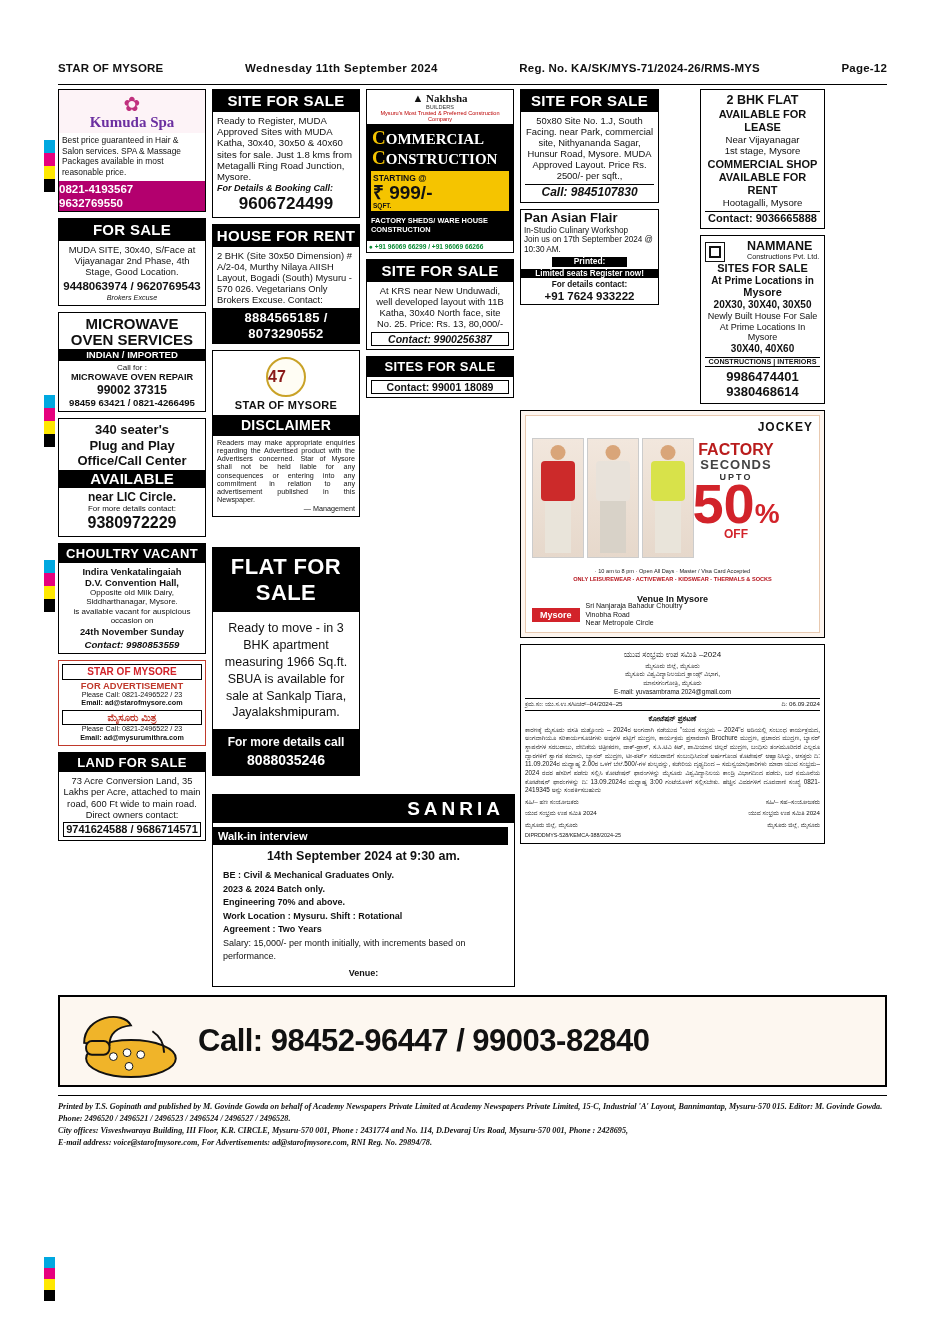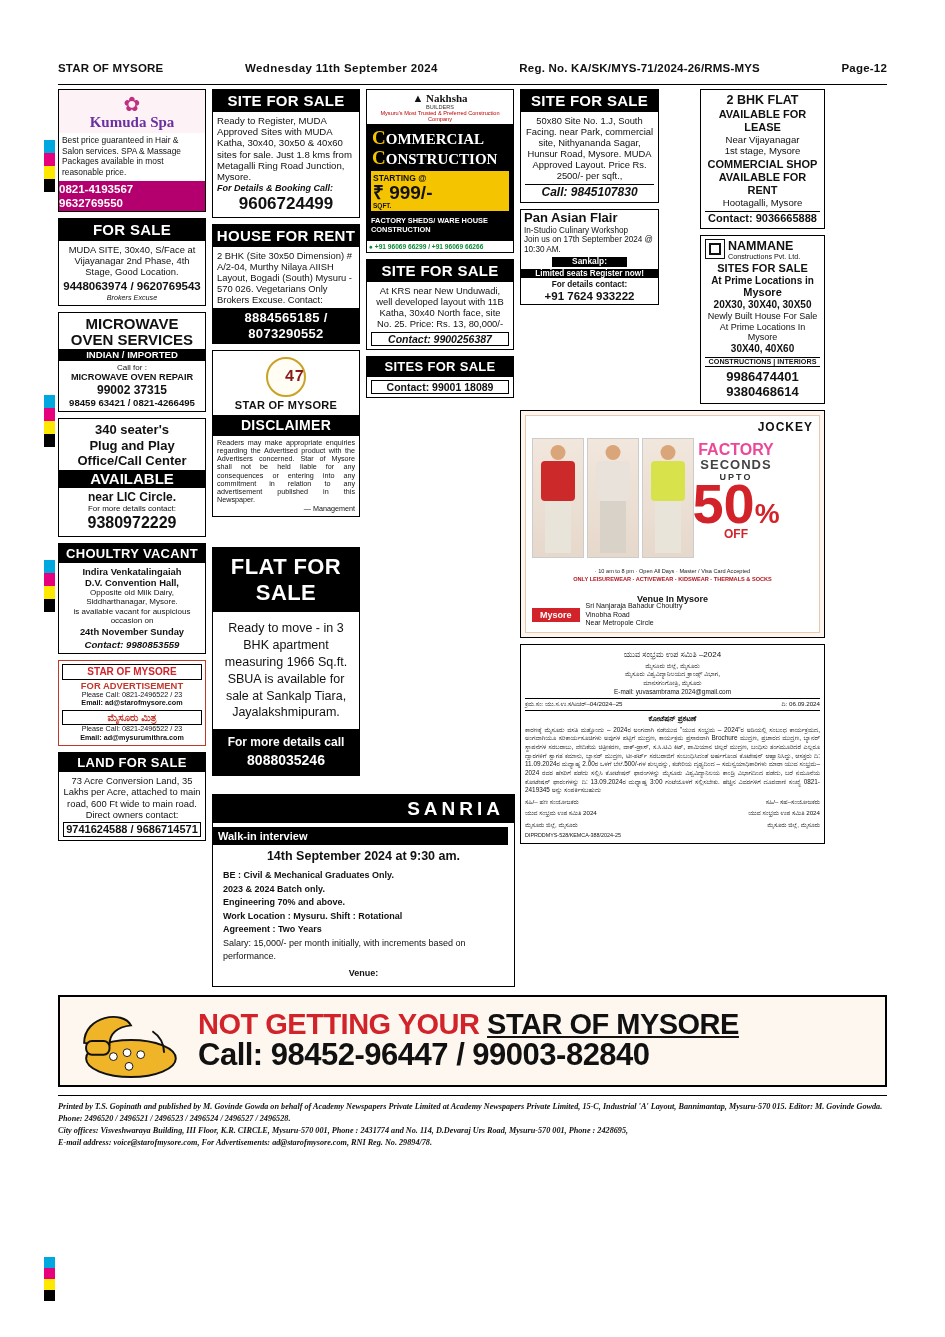--- a/index.html
+++ b/index.html
@@ -93,21 +93,21 @@
     height:228px;
   }
   .jk-inner { border:1px solid #e8c9b0; height:100%; position:relative; background:#fff; }
   .jk-label { position:absolute; right:6px; top:4px; font-weight:bold; font-size:12px; letter-spacing:1px;}
   .jk-models { position:absolute; left:6px; top:22px; display:flex; gap:3px; }
   .jk-m { width:52px; height:120px; border:1px solid #ccc; background:linear-gradient(#f2e7dd,#e6d8cb); position:relative; }
   .jk-head { width:15px;height:15px;border-radius:50%;background:#d9a579;position:absolute;left:50%;transform:translateX(-50%);top:6px;}
   .jk-shirt { position:absolute; left:8px; right:8px; top:22px; height:40px; border-radius:4px;}
   .jk-pants { position:absolute; left:12px; right:12px; top:62px; bottom:4px; background:#e9e4da;}
   .jk-right { position:absolute; right:8px; top:26px; width:150px; text-align:center; }
-  .jk-factory { color:#ec4899; font-weight:bold; font-size:16px; line-height:.95; font-family:"Liberation Sans",sans-serif;}
+  .jk-factory { color:#b91c1c; font-weight:bold; font-size:16px; line-height:.95; font-family:"Liberation Sans",sans-serif;}
   .jk-seconds { color:#444; font-weight:bold; font-size:13px; letter-spacing:1px; }
   .jk-upto { color:#333; font-weight:bold; font-size:9px; letter-spacing:2px;}
   .jk-50 { color:#d2232a; font-weight:bold; font-size:56px; line-height:.8; }
   .jk-off { color:#d2232a; font-weight:bold; font-size:12px; }
   .jk-terms { position:absolute; left:4px; right:4px; bottom:58px; font-size:5.6px; text-align:center; color:#222; }
   .jk-terms2 { position:absolute; left:4px; right:4px; bottom:50px; font-size:5.6px; text-align:center; color:#b4121b; font-weight:bold;}
   .jk-venue { position:absolute; left:0; right:0; bottom:28px; text-align:center; font-weight:bold; font-size:9px;}
   .jk-addr { position:absolute; left:0; right:0; bottom:4px; display:flex; align-items:center; gap:6px; padding:0 6px;}
   .jk-city { background:#d2232a; color:#fff; font-weight:bold; font-size:9px; padding:2px 8px; }
   .jk-addr-t { font-size:7px; text-align:left; line-height:1.2; }
@@ -152,21 +152,21 @@
   
   .imprint {
     margin-top:8px; border-top:1.6px solid #000; padding-top:5px;
     font-size:8.2px; line-height:1.45; font-style:italic; font-weight:bold;
     font-family:"Liberation Serif", serif; text-align:left;
   }
   .footer-cmyk { position:absolute; left:44px; bottom:36px; width:11px; }
   .footer-cmyk i { display:block; height:11px; }
 
   .sep-line { border:0; border-top:1.6px solid #000; margin:4px 0; }
-  .circ47 { width:40px; height:40px; border-radius:50%; border:2px solid #c9a227; margin:2px auto; display:flex; align-items:center; justify-content:flex-end; font-weight:bold; font-size:16px; color:#8a1a1a; background:#fffdf4;font-family:Liberation Mono, monospace;}
+  .circ47 { width:40px; height:40px; border-radius:50%; border:2px solid #c9a227; margin:2px auto; display:flex; align-items:center; justify-content:flex-start; font-weight:bold; font-size:16px; color:#8a1a1a; background:#fffdf4;}
   .namm-logo { width:20px;height:20px;border:1.5px solid #111; display:inline-block; vertical-align:middle; position:relative;}
   .namm-logo:after{content:"";position:absolute;left:3px;top:3px;right:3px;bottom:3px;border:2px solid #111;}
   .ad-star { color:#d2232a; font-weight:bold; }
   .micro-box { font-size:10px; }
 </style>
 </head>
 <body>
 
 <div class="page">
 
@@ -370,41 +370,41 @@
           <div class="box">
             <div class="hdr-black">SITE FOR SALE</div>
             <div style="font-size:9.4px">50x80 Site No. 1.J, South Facing. near Park, commercial site, Nithyananda Sagar, Hunsur Road, Mysore. MUDA Approved Layout. Price Rs. 2500/- per sqft.,</div>
             <div class="b ital" style="font-size:12px;border-top:1px solid #000;margin-top:3px">Call: 9845107830</div>
           </div>
 
           <div class="box" style="padding:0 3px">
             <div class="b" style="font-size:13px;text-align:left">Pan Asian Flair</div>
             <div style="font-size:8.2px;text-align:left">In-Studio Culinary Workshop</div>
             <div style="font-size:8.2px;text-align:left">Join us on 17th September 2024 @ 10:30 AM.</div>
-            <div class="b" style="font-size:8.4px;background:#000;color:#fff;margin:2px 28px">Sankalp:</div>
+            <div class="b" style="font-size:8.4px;background:#000;color:#fff;margin:2px 28px">Printed:</div>
             <div class="b" style="font-size:8.2px;background:#000;color:#fff;margin:2px -3px">Limited seats Register now!</div>
             <div class="b" style="font-size:8.2px">For details contact:</div>
             <div class="b" style="font-size:11.5px">+91 7624 933222</div>
           </div>
         </div>
 
         <div class="col c5">
           <div class="box">
             <div class="b" style="font-size:12.5px">2 BHK FLAT</div>
             <div class="b" style="font-size:11px">AVAILABLE FOR LEASE</div>
             <div style="font-size:9.6px">Near Vijayanagar</div>
             <div style="font-size:9.6px">1st stage, Mysore</div>
             <div class="b" style="font-size:11px;margin-top:2px">COMMERCIAL SHOP</div>
             <div class="b" style="font-size:11px">AVAILABLE FOR RENT</div>
             <div style="font-size:9.6px">Hootagalli, Mysore</div>
             <div class="b" style="font-size:11px;border-top:1px solid #000;margin-top:2px">Contact: 9036665888</div>
           </div>
 
           <div class="box">
-            <div style="display:flex;align-items:flex-start;gap:3px;justify-content:flex-start">
+            <div style="display:flex;align-items:flex-end;gap:22px;justify-content:flex-start">
               <span class="namm-logo"></span>
               <span style="text-align:left">
                 <span class="b" style="font-size:12.5px;display:block">NAMMANE</span>
                 <span class="xsmall" style="display:block">Constructions Pvt. Ltd.</span>
               </span>
             </div>
             <div class="b" style="font-size:11px">SITES FOR SALE</div>
             <div class="b" style="font-size:10px">At Prime Locations in</div>
             <div class="b" style="font-size:11px">Mysore</div>
             <div class="b" style="font-size:10px">20X30, 30X40, 30X50</div>
@@ -497,23 +497,20 @@
         <circle cx="44" cy="56" r="4" fill="#fff" stroke="#111"></circle>
         <circle cx="58" cy="52" r="4" fill="#fff" stroke="#111"></circle>
         <circle cx="72" cy="54" r="4" fill="#fff" stroke="#111"></circle>
         <circle cx="60" cy="66" r="4" fill="#fff" stroke="#111"></circle>
         <path d="M14 42 C14 14, 54 8, 62 24 C46 26, 40 34, 40 44 Z" fill="#f0b429" stroke="#111" stroke-width="2"></path>
         <rect x="16" y="40" width="24" height="14" rx="6" fill="#f0b429" stroke="#111" stroke-width="2"></rect>
         <path d="M84 30 q12 8 12 22" stroke="#111" stroke-width="2" fill="none"></path>
       </svg>
     </div>
     <div style="flex:1">
-      <div class="notgetting">
-        <span>NOT GETTING YOUR </span><span class="som">STAR OF MYSORE</span>
-      </div>
       <div class="callnum">Call: 98452-96447 / 99003-82840</div>
     </div>
   </div>
 
   <div class="footer-cmyk">
     <i class="cy"></i>
       <i class="ma"></i>
       <i class="ye"></i>
       <i class="bk"></i>
   </div>

